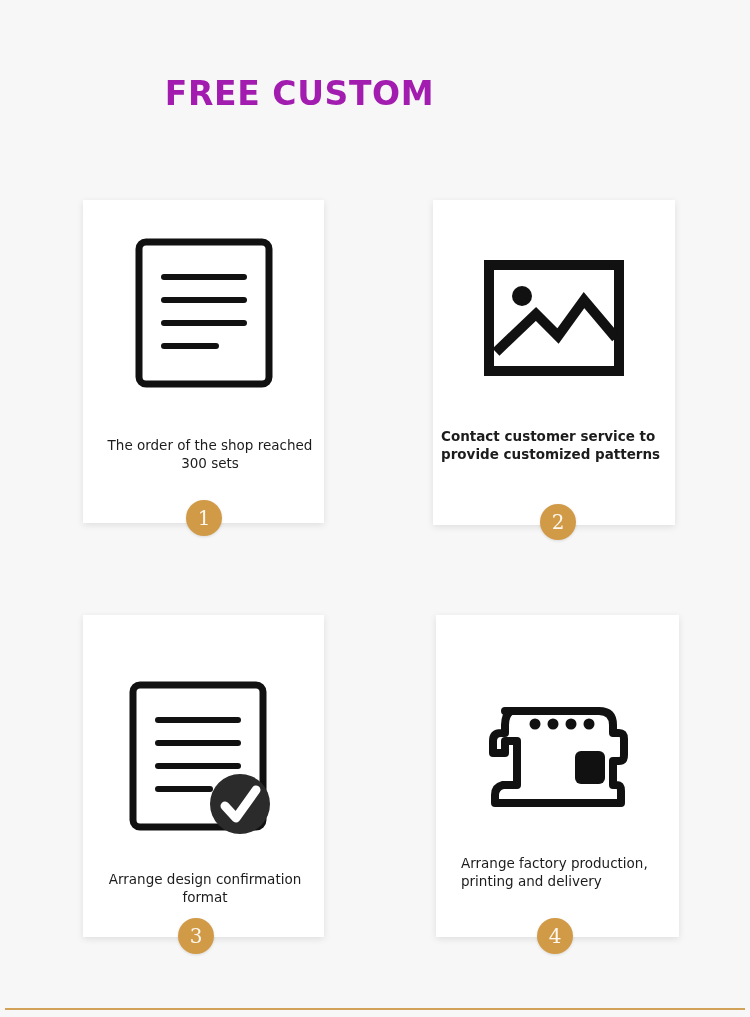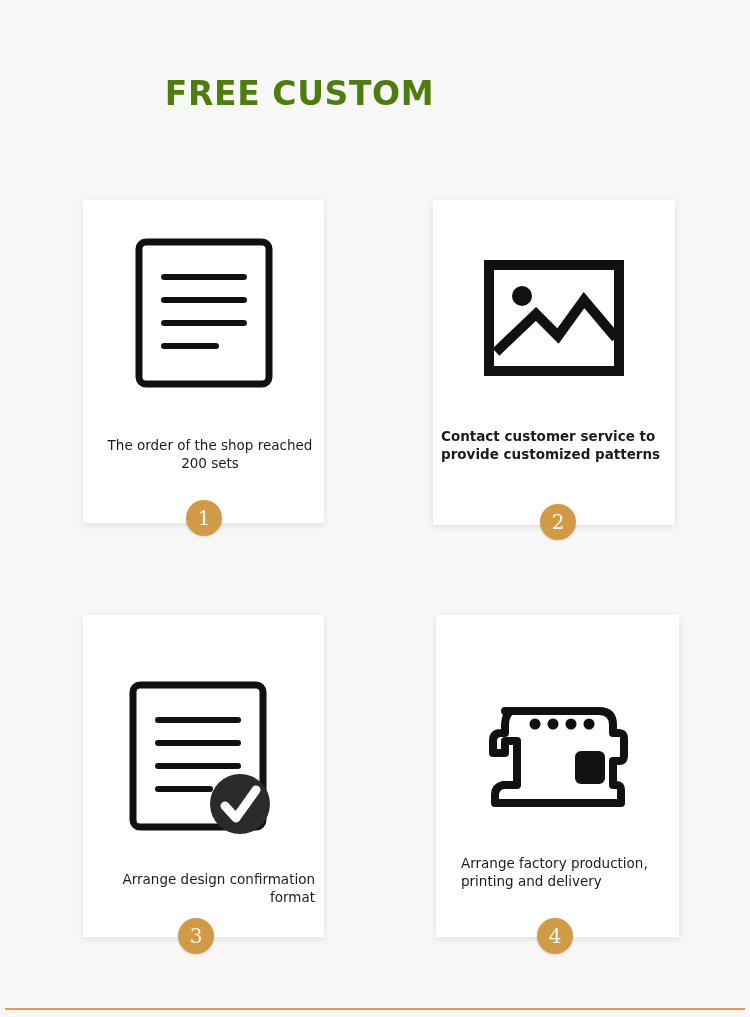--- a/index.html
+++ b/index.html
@@ -27,21 +27,21 @@
   .section-title {
     position: absolute;
     top: 72px;
     left: 0;
     width: 599px;
     text-align: center;
     font-size: 33px;
     line-height: 44px;
     font-weight: 700;
     letter-spacing: 0.6px;
-    color: #4d7c0f;
+    color: #a21caf;
     font-family: "DejaVu Sans", sans-serif;
   }
 
   
   .card {
     position: absolute;
     background: #ffffff;
     box-shadow: 0 2px 7px rgba(0,0,0,0.10);
   }
 
@@ -68,21 +68,21 @@
     position: absolute;
     color: #1c1c1c;
     font-size: 13.5px;
     line-height: 18px;
     font-family: "DejaVu Sans", sans-serif;
   }
 
   .card-1 .card-caption { top: 435px - 200px; }
   .cap-1 { left: 13px;  top: 236px; width: 228px; text-align: center; }
   .cap-2 { left: 8px;   top: 227px; width: 228px; text-align: left; font-weight: bold; }
-  .cap-3 { left: 12px;  top: 255px; width: 220px; text-align: right; }
+  .cap-3 { left: 12px;  top: 255px; width: 220px; text-align: center; }
   .cap-4 { left: 13px;  top: 239px; width: 228px; text-align: left; margin-left: 12px; }
 
   
   .badge {
     position: absolute;
     width: 36px;
     height: 36px;
     border-radius: 50%;
     background: #d19a47;
     color: #fdf7ed;
@@ -122,21 +122,21 @@
       <span>
         <svg width="140" height="152" viewBox="0 0 140 152">
           <rect x="5" y="5" width="130" height="142" rx="7" ry="7" fill="none" stroke="#111111" stroke-width="7"></rect>
           <line x1="30" y1="40" x2="110" y2="40" stroke="#111111" stroke-width="6" stroke-linecap="round"></line>
           <line x1="30" y1="63" x2="110" y2="63" stroke="#111111" stroke-width="6" stroke-linecap="round"></line>
           <line x1="30" y1="86" x2="110" y2="86" stroke="#111111" stroke-width="6" stroke-linecap="round"></line>
           <line x1="30" y1="109" x2="82" y2="109" stroke="#111111" stroke-width="6" stroke-linecap="round"></line>
         </svg>
       </span>
     </div>
-    <div class="card-caption cap-1">The order of the shop reached 200 sets</div>
+    <div class="card-caption cap-1">The order of the shop reached 300 sets</div>
   </div>
   <div class="badge badge-1">1</div>
 
   <div class="card card-2">
     <div class="icon-wrap">
       <span>
         <svg width="140" height="116" viewBox="0 0 140 116">
           <rect x="5" y="5" width="130" height="106" fill="none" stroke="#111111" stroke-width="10"></rect>
           <circle cx="38" cy="36" r="10" fill="#111111"></circle>
           <polyline points="12,92 52,54 74,76 100,40 132,78" fill="none" stroke="#111111" stroke-width="10" stroke-linejoin="miter" stroke-linecap="butt"></polyline>

